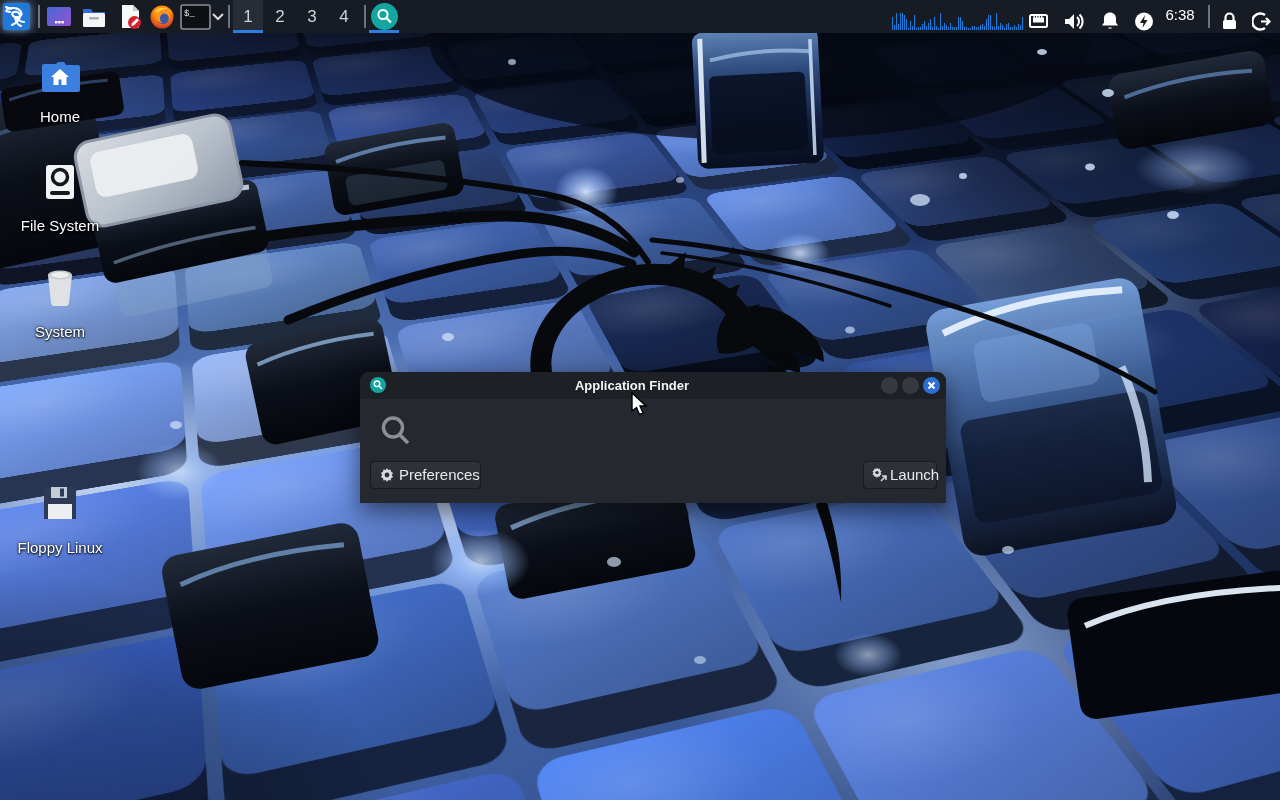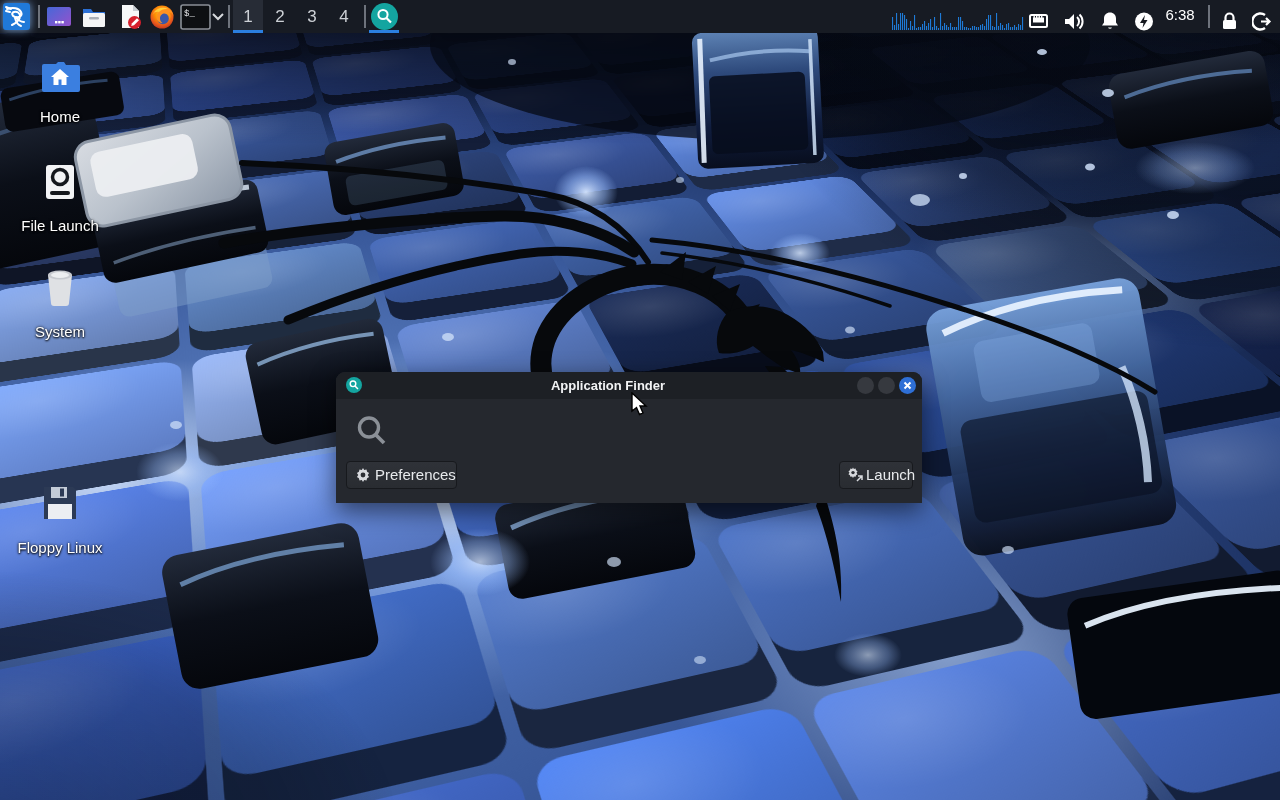--- a/index.html
+++ b/index.html
@@ -6,21 +6,21 @@
 #floor{position:absolute;left:50%;top:50%;background:radial-gradient(circle 270px at 44% 52.5%, #d8e7ff 0%, rgba(140,176,240,0.75) 45%, rgba(140,176,240,0) 100%),radial-gradient(circle 210px at 35% 49.5%, rgba(214,230,255,0.85) 0%, rgba(140,176,240,0) 100%),radial-gradient(circle 230px at 53.8% 62%, rgba(190,214,250,0.6) 0%, rgba(140,176,240,0) 100%),radial-gradient(circle 210px at 67.3% 46.9%, rgba(170,200,245,0.5) 0%, rgba(140,176,240,0) 100%),radial-gradient(circle 1500px at 40% 50%, #5e82c4 0%, #3a5a9c 30%, #1c3162 60%, #0b1328 85%, #070b16 100%);transform:translate(-50%,-50%) perspective(1400px) rotateX(56deg) rotateZ(-17deg);transform-origin:center}
 .top{position:absolute;width:202px;height:164px;border-radius:24px}
 .side{position:absolute;width:202px;height:196px;border-radius:24px}
 #overlay{position:absolute;left:0;top:0;width:1280px;height:800px}
 #panel{position:absolute;left:0;top:0;width:1280px;height:33px;background:#171b23}
 .sep{position:absolute;top:5px;width:2px;height:23px;background:#7e838c;opacity:.85}
 .wsnum{position:absolute;top:0;width:30px;height:33px;line-height:33px;text-align:center;color:#cdd1d6;font-size:17px}
 .tray{position:absolute;top:0;height:33px;color:#fff}
 .dicon{position:absolute;width:120px;text-align:center}
 .dlabel{color:#fff;font-size:15px;text-shadow:0 1px 2px #000,0 0 3px #000;margin-top:12px;white-space:nowrap}
-#dialog{position:absolute;left:336px;top:372px;width:586px;height:131px;background:#25282e;border-radius:9px 9px 0 0;box-shadow:0 8px 24px rgba(0,0,0,.55)}
+#dialog{position:absolute;left:360px;top:372px;width:586px;height:131px;background:#25282e;border-radius:9px 9px 0 0;box-shadow:0 8px 24px rgba(0,0,0,.55)}
 #dtitle{position:absolute;left:0;top:0;right:0;height:27px;background:#1d2025;border-radius:9px 9px 0 0;text-align:center;color:#f2f3f5;font-weight:bold;font-size:13px;line-height:28px;padding-right:42px;box-sizing:border-box}
 .winbtn{position:absolute;top:5px;width:17px;height:17px;border-radius:50%;background:#36393f}
 #input{position:absolute;left:65px;top:46px;width:506px;height:28px;background:#1c1f24;border:2px solid #2068c8;border-radius:4px;color:#fff;font-size:15px;line-height:28px;padding-left:11px}
 .btn{position:absolute;top:89px;height:26px;background:linear-gradient(#2f3238,#292c31);border:1px solid #17191d;border-radius:4px;color:#e8eaed;font-size:15px;line-height:26px}
 </style></head><body>
 <div id="desk">
 <div id="floorwrap">
       <div id="floor" style="width:3408px;height:3408px">
         <div class="side" style="left:852px;top:8px;background:#0d152c"></div>
         <div class="top" style="left:852px;top:0px;background:radial-gradient(ellipse 140px 90px at 32% 24%, rgba(255,255,255,0.13), rgba(255,255,255,0) 70%),linear-gradient(160deg,#2a4691,#1f3369)"></div>
@@ -514,21 +514,21 @@
         <path d="M20,9 l9,8 h-2.5 v8 h-5 v-5.5 h-3 v5.5 h-5 v-8 h-2.5 z" fill="#fff"></path>
       </svg>
  <div class="dlabel">Home</div>
 </div>
 <div class="dicon" style="left:0;top:163px">
  <svg width="38" height="38" viewBox="0 0 38 38">
         <rect x="5" y="2" width="28" height="34" rx="3" fill="#f2f3f5"></rect>
         <circle cx="19" cy="14" r="7.5" fill="none" stroke="#15181d" stroke-width="3.5"></circle>
         <rect x="9" y="28" width="20" height="4" rx="2" fill="#15181d"></rect>
       </svg>
- <div class="dlabel">File Launch</div>
+ <div class="dlabel">File System</div>
 </div>
 <div class="dicon" style="left:0;top:267px">
  <svg width="40" height="40" viewBox="0 0 40 40">
         <path d="M8,8 h24 l-3,28 a3,3 0 0 1 -3,3 h-12 a3,3 0 0 1 -3,-3 z" fill="#dfe1e4"></path>
         <ellipse cx="20" cy="8" rx="12" ry="4.5" fill="#c7cacf"></ellipse>
         <ellipse cx="20" cy="8" rx="9" ry="3" fill="#eceef0"></ellipse>
       </svg>
  <div class="dlabel">System</div>
 </div>
 <div class="dicon" style="left:0;top:483px">

